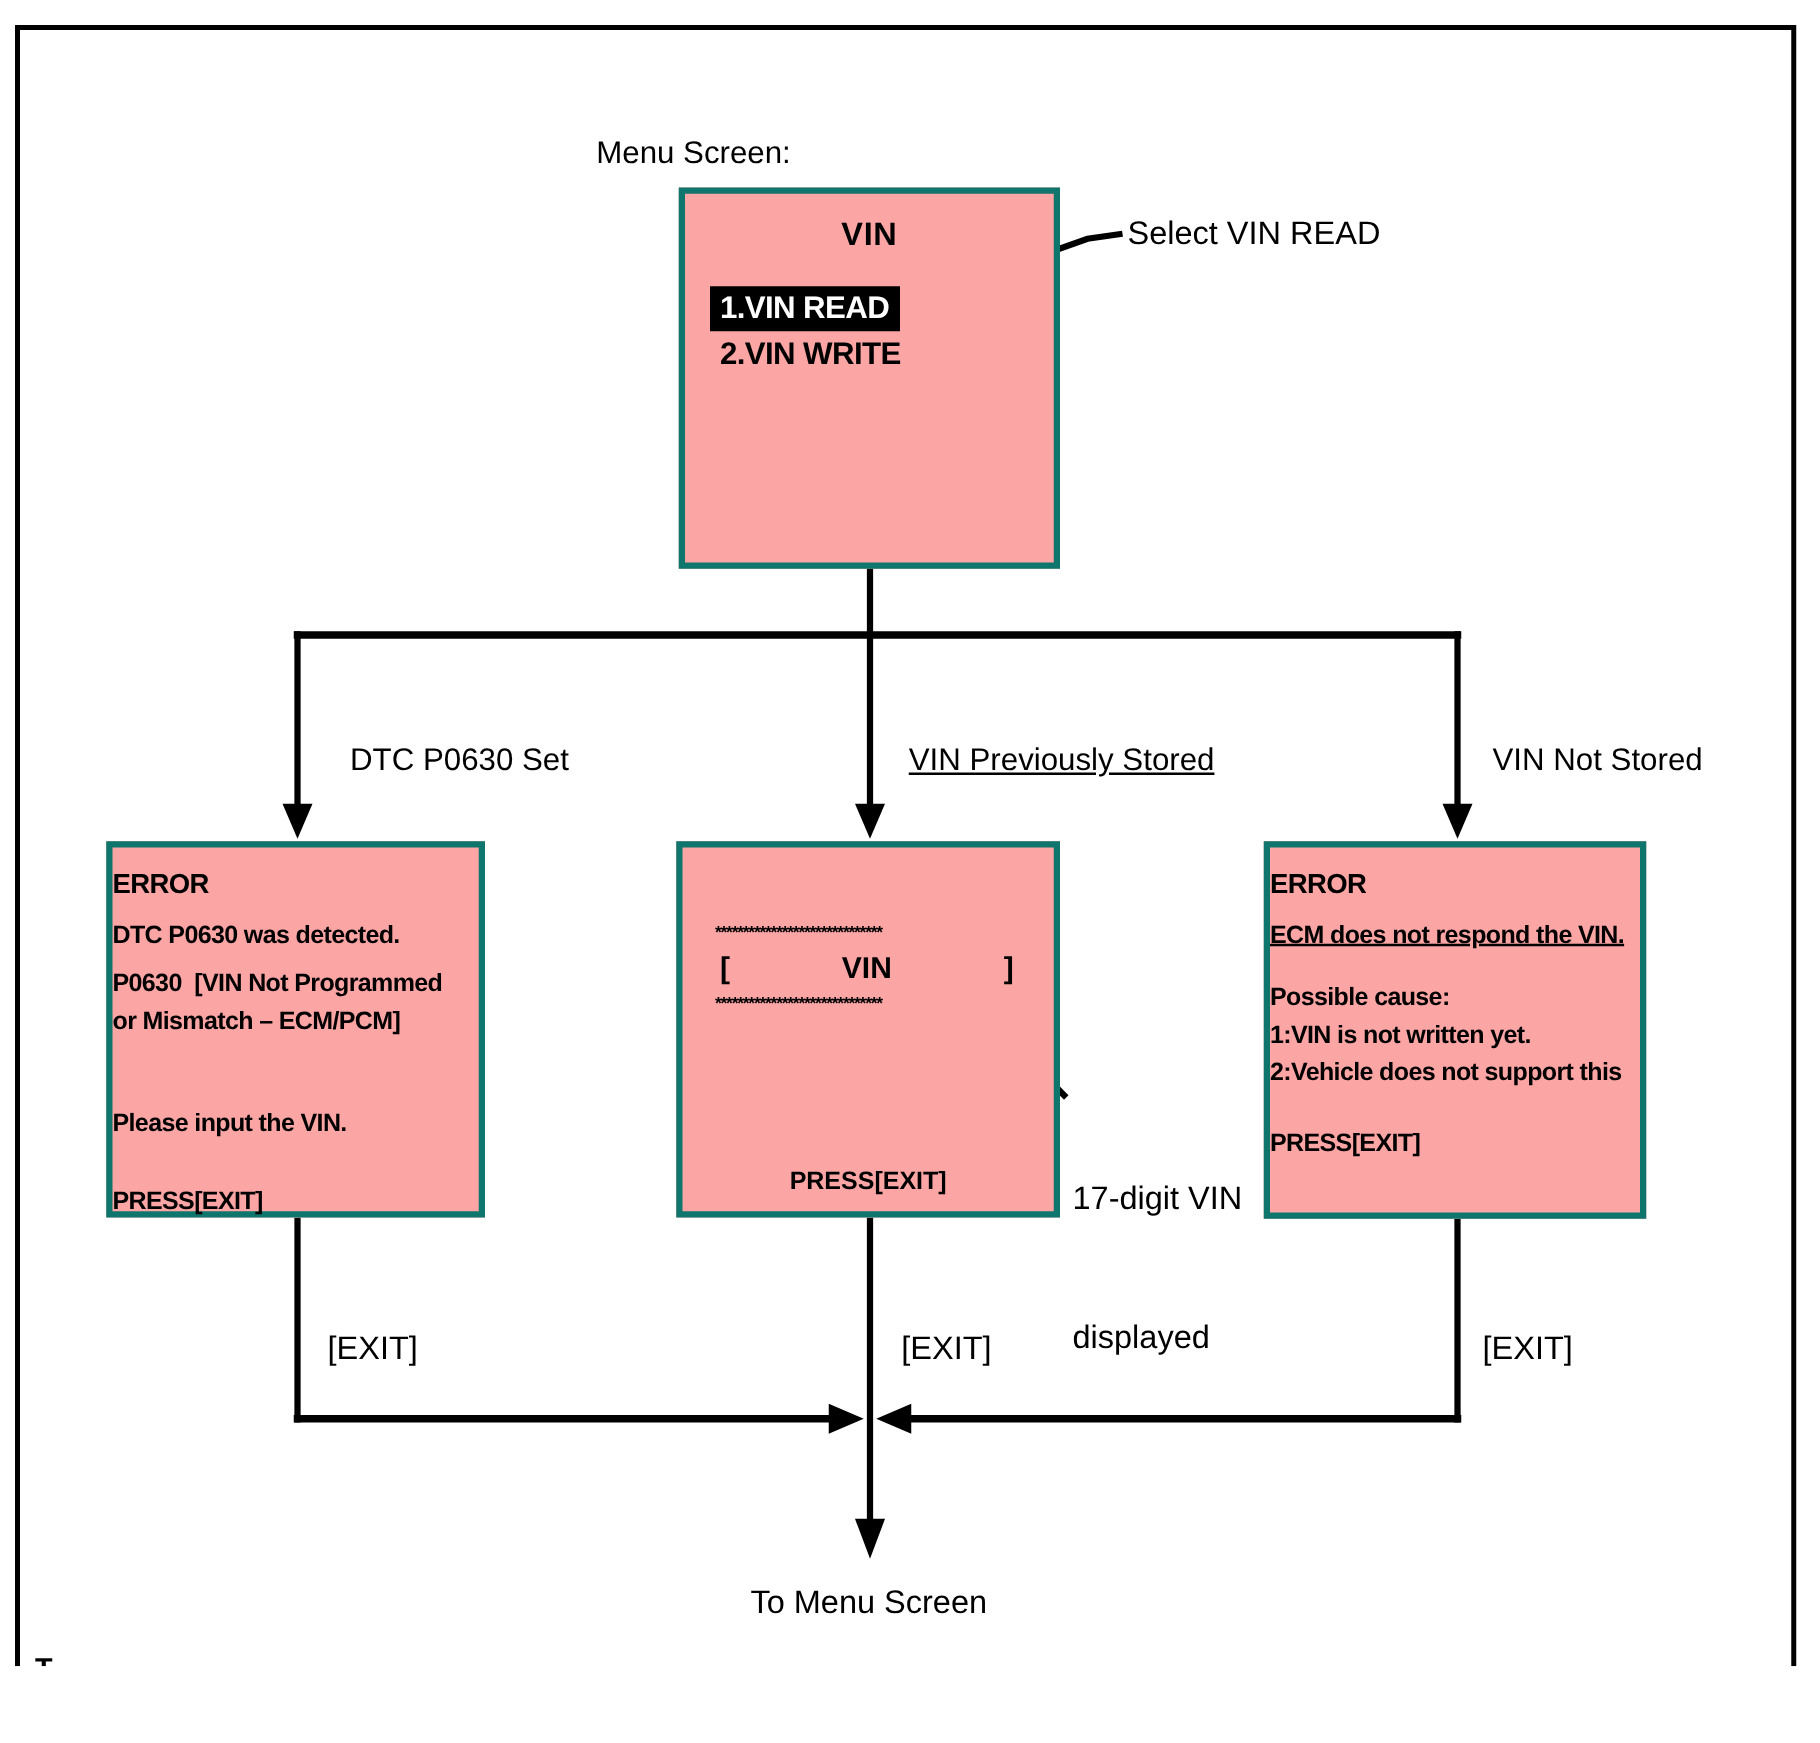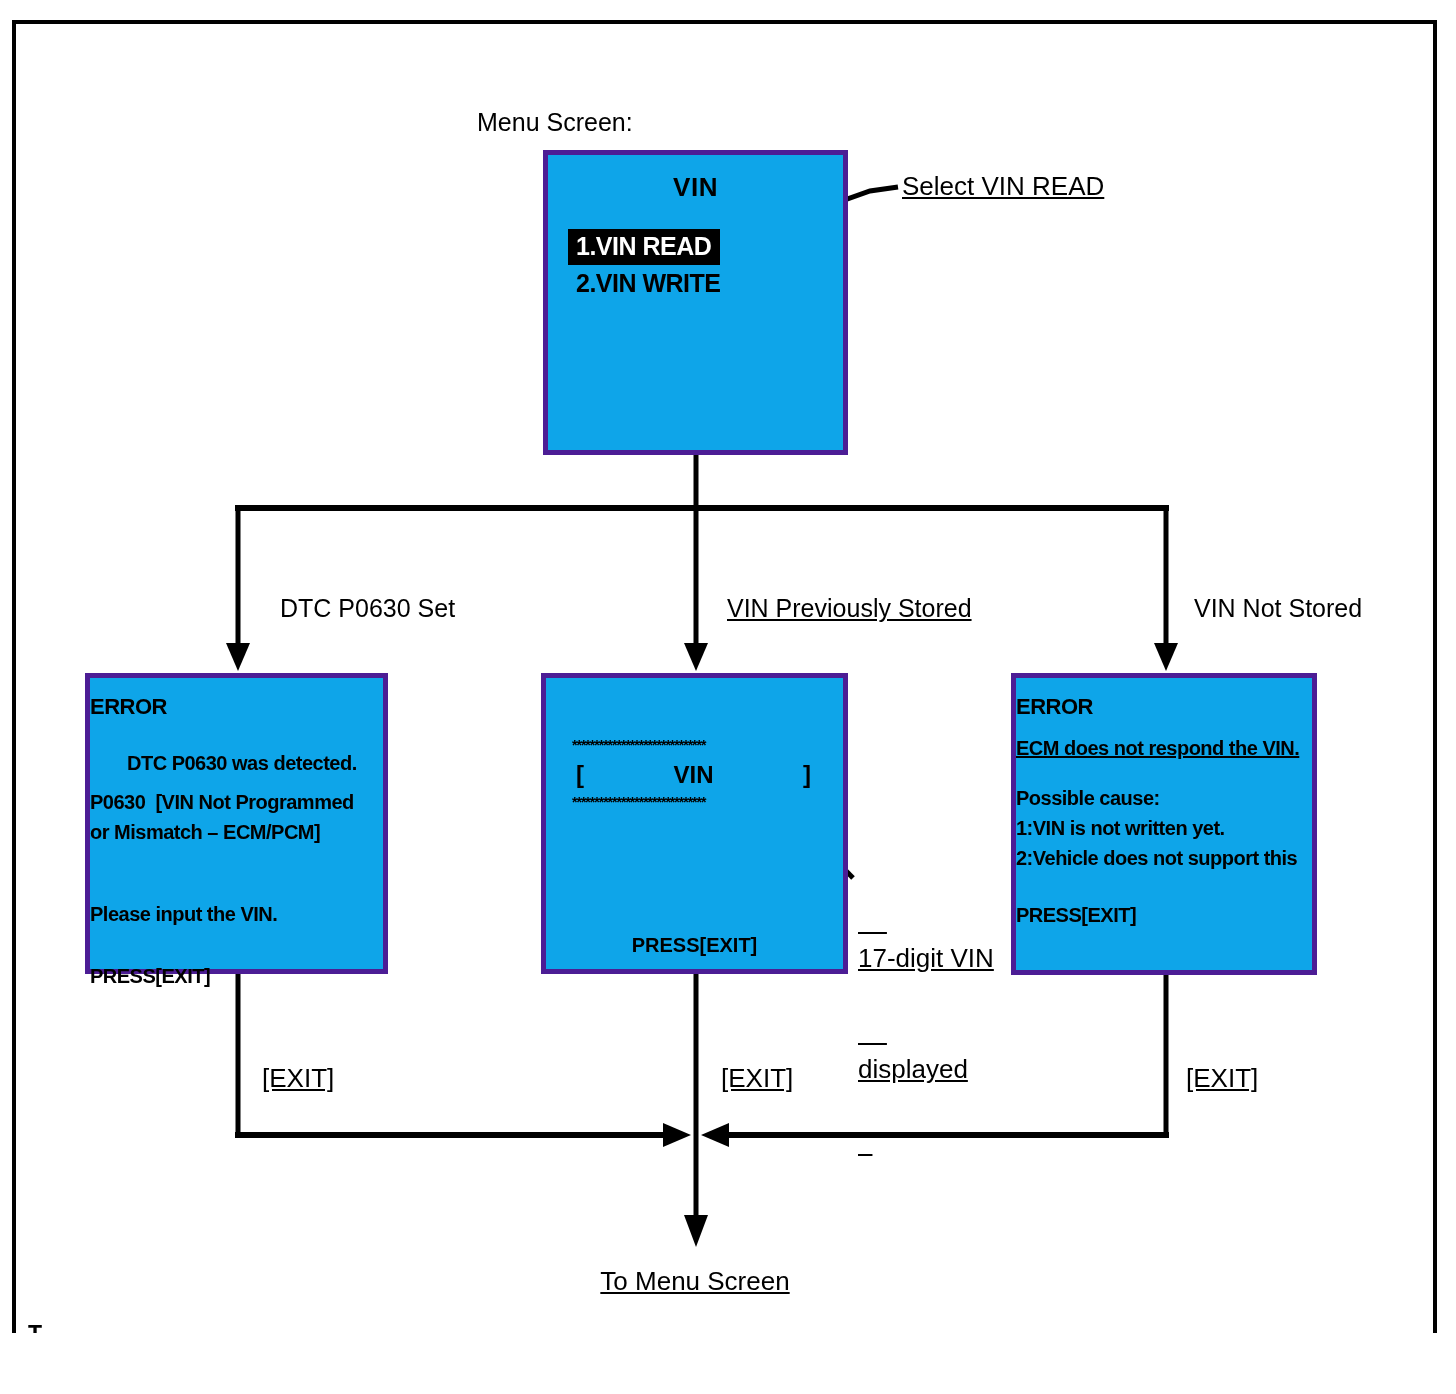--- a/index.html
+++ b/index.html
@@ -8,26 +8,26 @@
     background:#ffffff; color:#000;
     font-family:"Liberation Sans", sans-serif;
     overflow:hidden;
   }
   .frame {
     position:absolute; left:12px; top:20px; width:1425px; height:1358px;
     border:4px solid #000; box-sizing:border-box;
   }
   .abs { position:absolute; }
   .plain { font-size:25px; line-height:28px; white-space:pre; }
-  .big   { font-size:26px; line-height:30px; white-space:pre;text-decoration:underline; }
+  .big   { font-size:26px; line-height:30px; white-space:pre; }
 
   
   .screen-box {
-    position:absolute; border:5px solid #4c1d95; box-sizing:border-box;
-    background:#0ea5e9;
+    position:absolute; border:5px solid #0f766e; box-sizing:border-box;
+    background:#fca5a5;
   }
   .scr-line {
     font-weight:bold; text-align:left; white-space:pre;
     font-size:20px; line-height:30px; letter-spacing:-0.5px;
   }
   .scr-title { font-size:22px; }
 
   
   .menu-title {
     position:absolute; left:0; right:0; top:17px; text-align:center;
@@ -108,21 +108,21 @@
   </div>
 
   <div class="abs big" style="left:902px; top:171px;">Select VIN READ</div>
 
   <div class="abs plain" style="left:280px; top:594px;">DTC P0630 Set</div>
   <div class="abs plain" style="left:727px; top:594px;text-decoration:underline;">VIN Previously Stored</div>
   <div class="abs plain" style="left:1194px; top:594px;">VIN Not Stored</div>
 
   <div class="screen-box" style="left:85px; top:673px; width:303px; height:301px;">
     <div class="scr-line scr-title" style="margin-top:14px;">ERROR</div>
-    <div class="scr-line" style="margin-top:26px;padding-left:37px;">DTC P0630 was detected.</div>
+    <div class="scr-line" style="margin-top:11px;">DTC P0630 was detected.</div>
     <div class="scr-line" style="margin-top:9px;">P0630  [VIN Not Programmed</div>
     <div class="scr-line">or Mismatch – ECM/PCM]</div>
     <div class="scr-line" style="margin-top:52px;">Please input the VIN.</div>
     <div class="scr-line" style="margin-top:32px;">PRESS[EXIT]</div>
   </div>
 
   <div class="screen-box" style="left:541px; top:673px; width:307px; height:301px;">
     <div class="ast-row" style="top:60px;">******************************</div>
     <div class="vin-row">
       <span>[</span>

